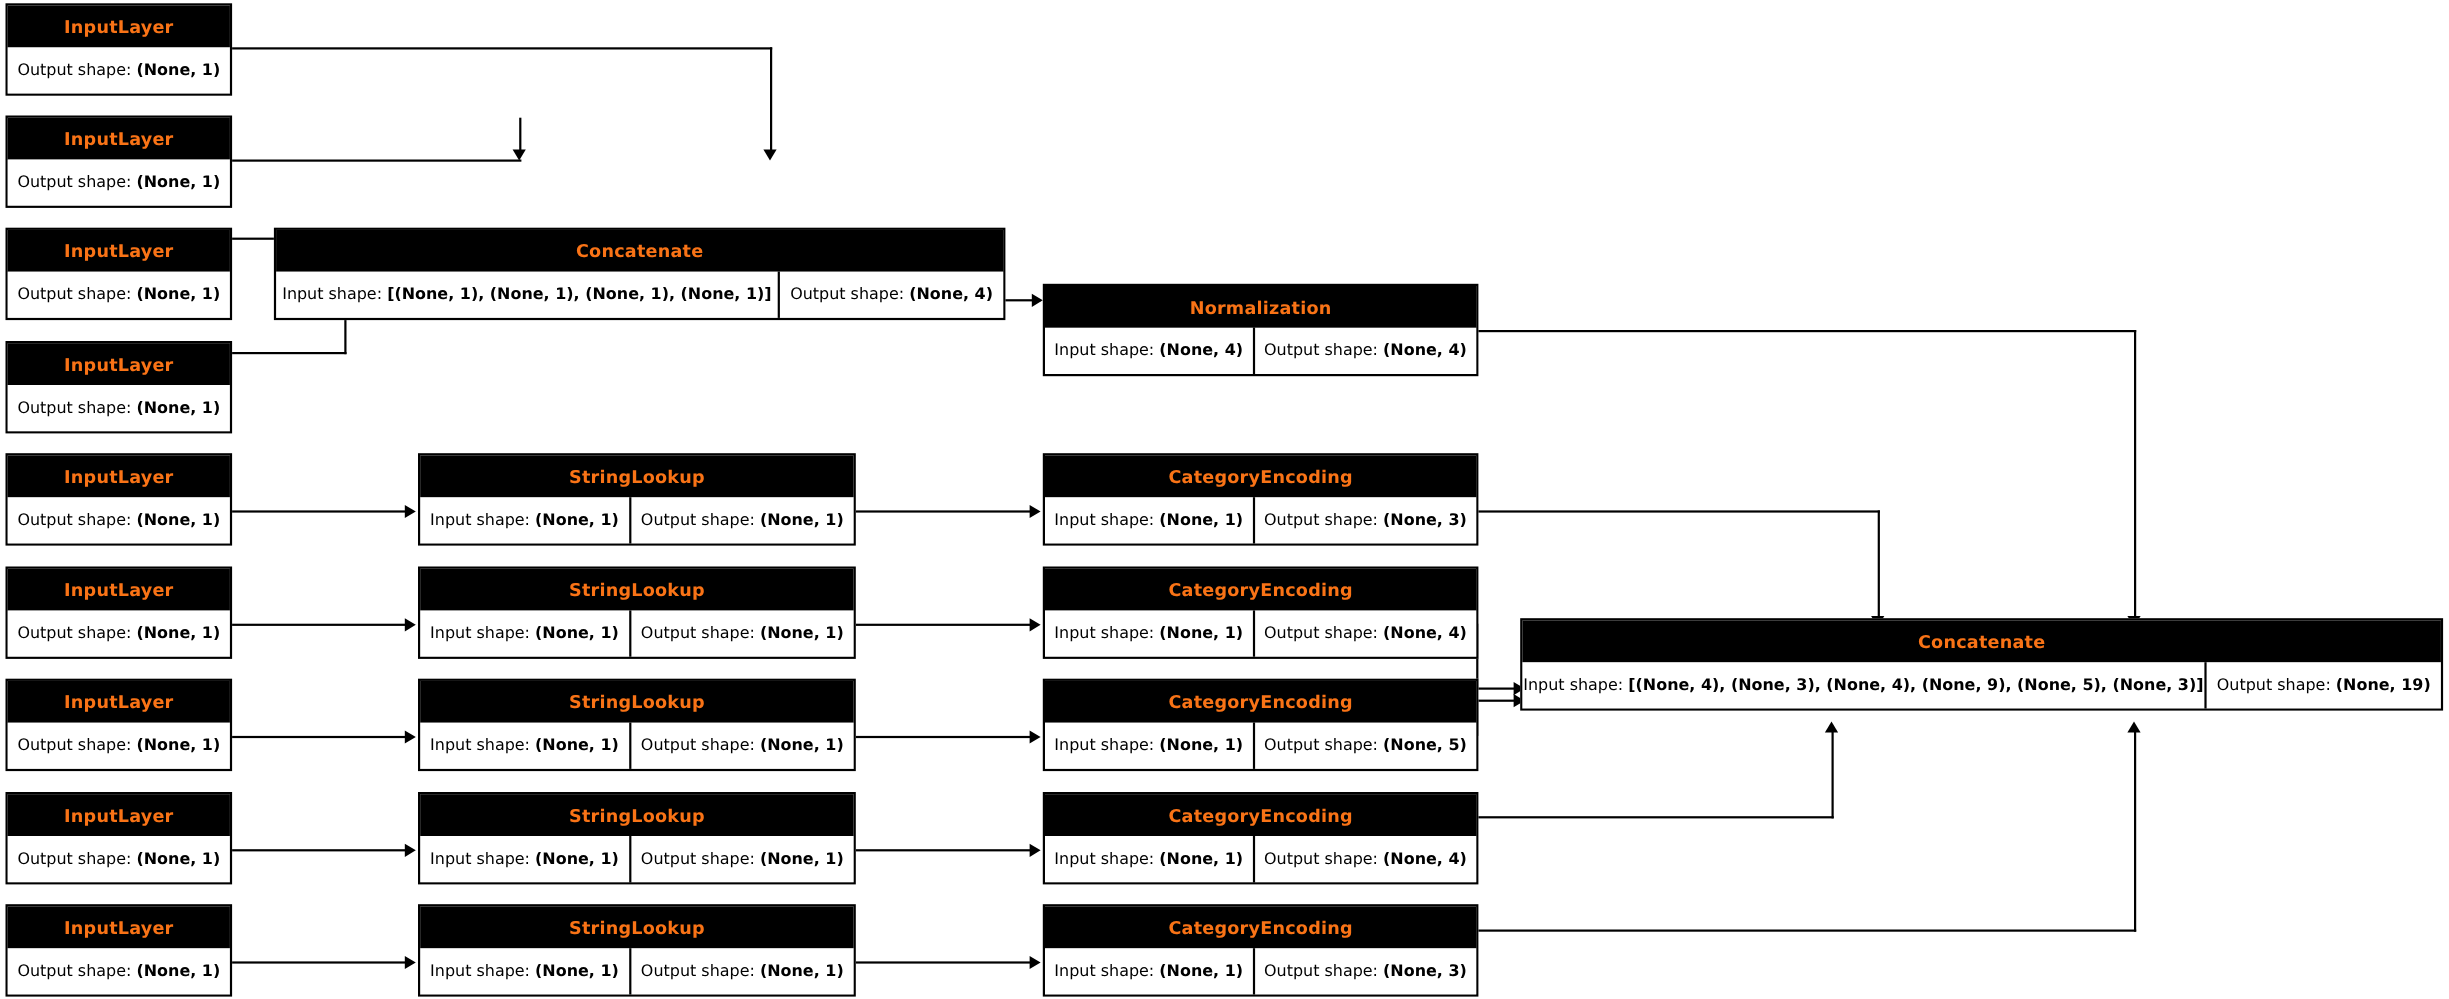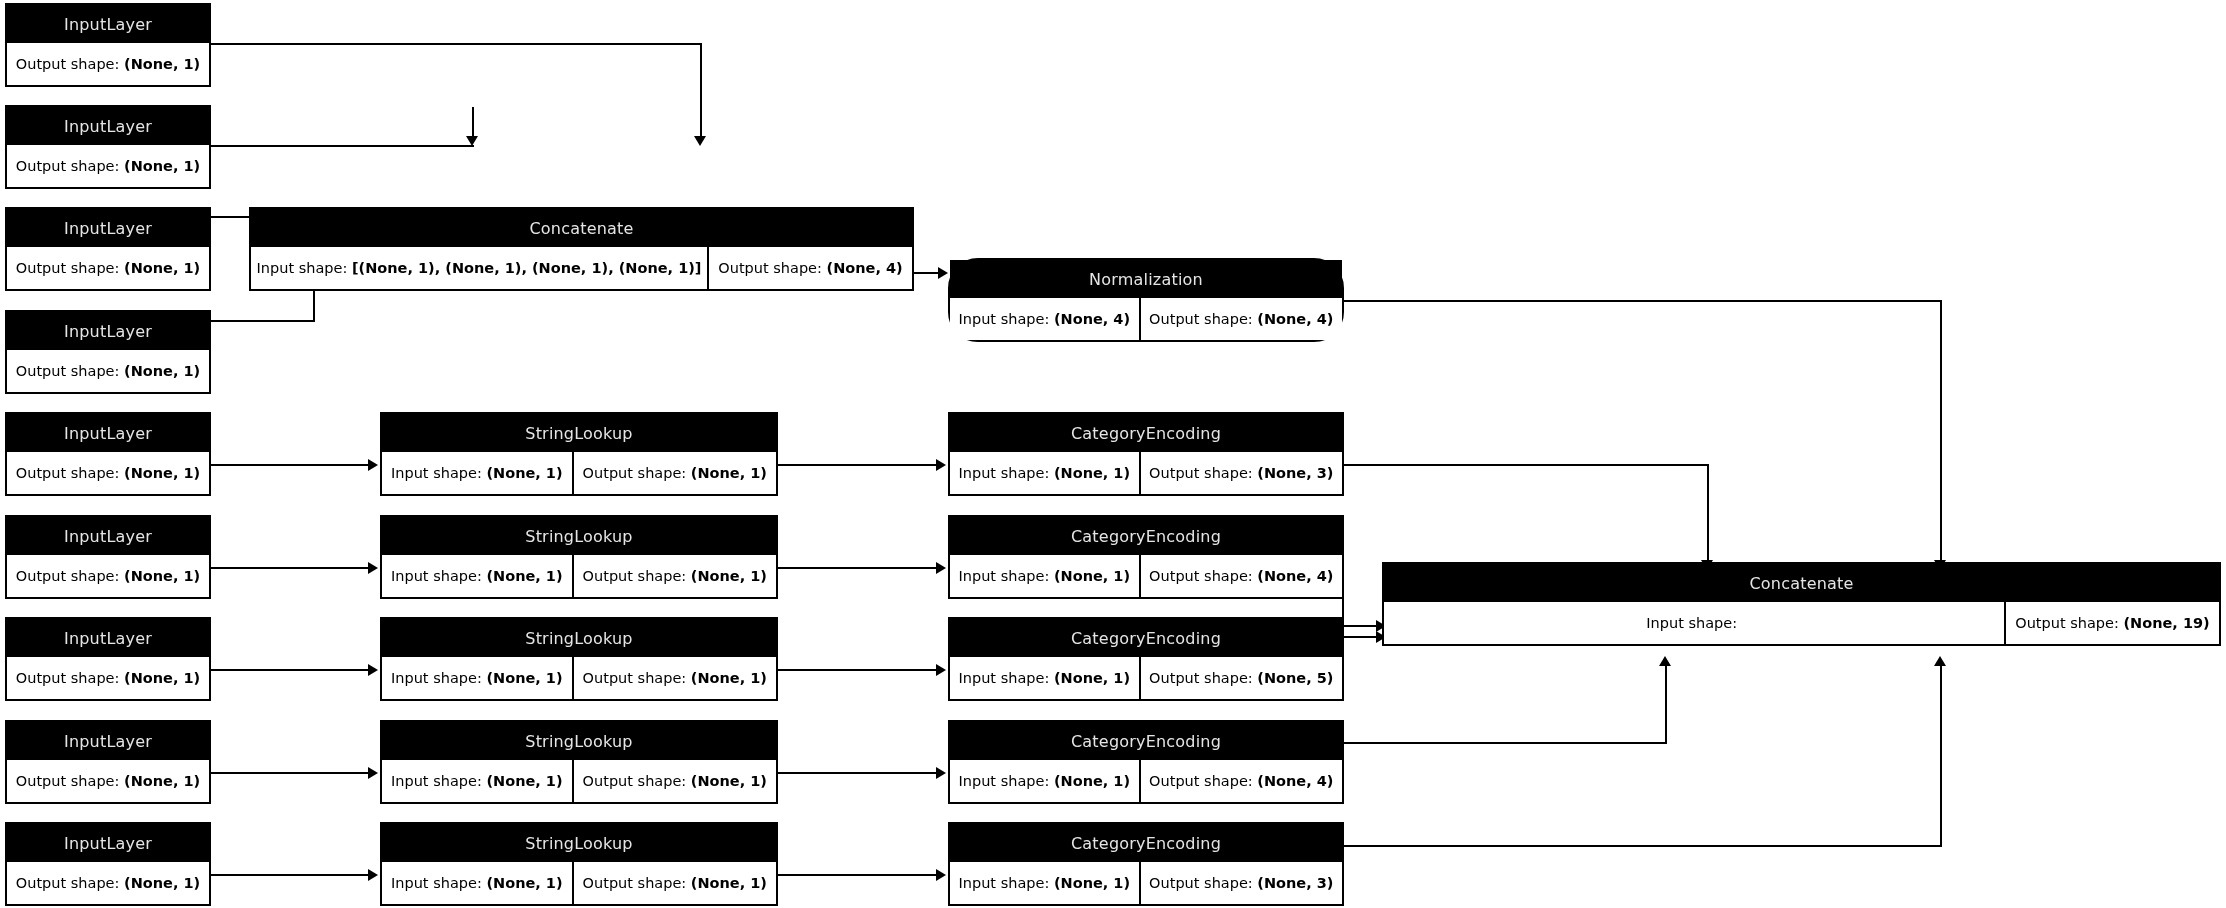--- a/index.html
+++ b/index.html
@@ -14,22 +14,22 @@
   .node{
     position:absolute;
     box-sizing:border-box;
     border:2px solid #000000;
     background:#ffffff;
     display:flex;
     flex-direction:column;
   }
   .node-head{
     background:#000000;
-    color:#e5e5e5;
-    font-weight:normal;
+    color:#f97316;
+    font-weight:bold;
     display:flex;
     align-items:center;
     justify-content:center;
     letter-spacing:.2px;
     flex:0 0 auto;
   }
   .node-body{
     display:flex;
     flex-direction:row;
     flex:1 1 auto;
@@ -278,21 +278,21 @@
   </div>
 
   <div class="node n-proc" style="left:249px;top:207px;width:665px;height:84px;">
     <div class="node-head">Concatenate</div>
     <div class="node-body">
       <div class="cell" style="flex:0 0 456px;"><span class="lab">Input shape:</span>&nbsp;<b>[(None, 1), (None, 1), (None, 1), (None, 1)]</b></div>
       <div class="cell"><span class="lab">Output shape:</span>&nbsp;<b>(None, 4)</b></div>
     </div>
   </div>
 
-  <div class="node n-proc" style="left:948px;top:258px;width:396px;height:84px;border-radius:30px;">
+  <div class="node n-proc" style="left:948px;top:258px;width:396px;height:84px;">
     <div class="node-head">Normalization</div>
     <div class="node-body">
       <div class="cell"><span class="lab">Input shape:</span>&nbsp;<b>(None, 4)</b></div>
       <div class="cell"><span class="lab">Output shape:</span>&nbsp;<b>(None, 4)</b></div>
     </div>
   </div>
 
   <div class="node n-proc" style="left:380px;top:412px;width:398px;height:84px;">
     <div class="node-head">StringLookup</div>
     <div class="node-body">
@@ -369,18 +369,18 @@
     <div class="node-head">CategoryEncoding</div>
     <div class="node-body">
       <div class="cell"><span class="lab">Input shape:</span>&nbsp;<b>(None, 1)</b></div>
       <div class="cell"><span class="lab">Output shape:</span>&nbsp;<b>(None, 3)</b></div>
     </div>
   </div>
 
   <div class="node n-proc" style="left:1382px;top:562px;width:839px;height:84px;">
     <div class="node-head">Concatenate</div>
     <div class="node-body">
-      <div class="cell" style="flex:0 0 620px;"><span class="lab">Input shape:</span>&nbsp;</div>
+      <div class="cell" style="flex:0 0 620px;"><span class="lab">Input shape:</span>&nbsp;<b>[(None, 4), (None, 3), (None, 4), (None, 9), (None, 5), (None, 3)]</b></div>
       <div class="cell"><span class="lab">Output shape:</span>&nbsp;<b>(None, 19)</b></div>
     </div>
   </div>
 
 </div>
 
 </body></html>

